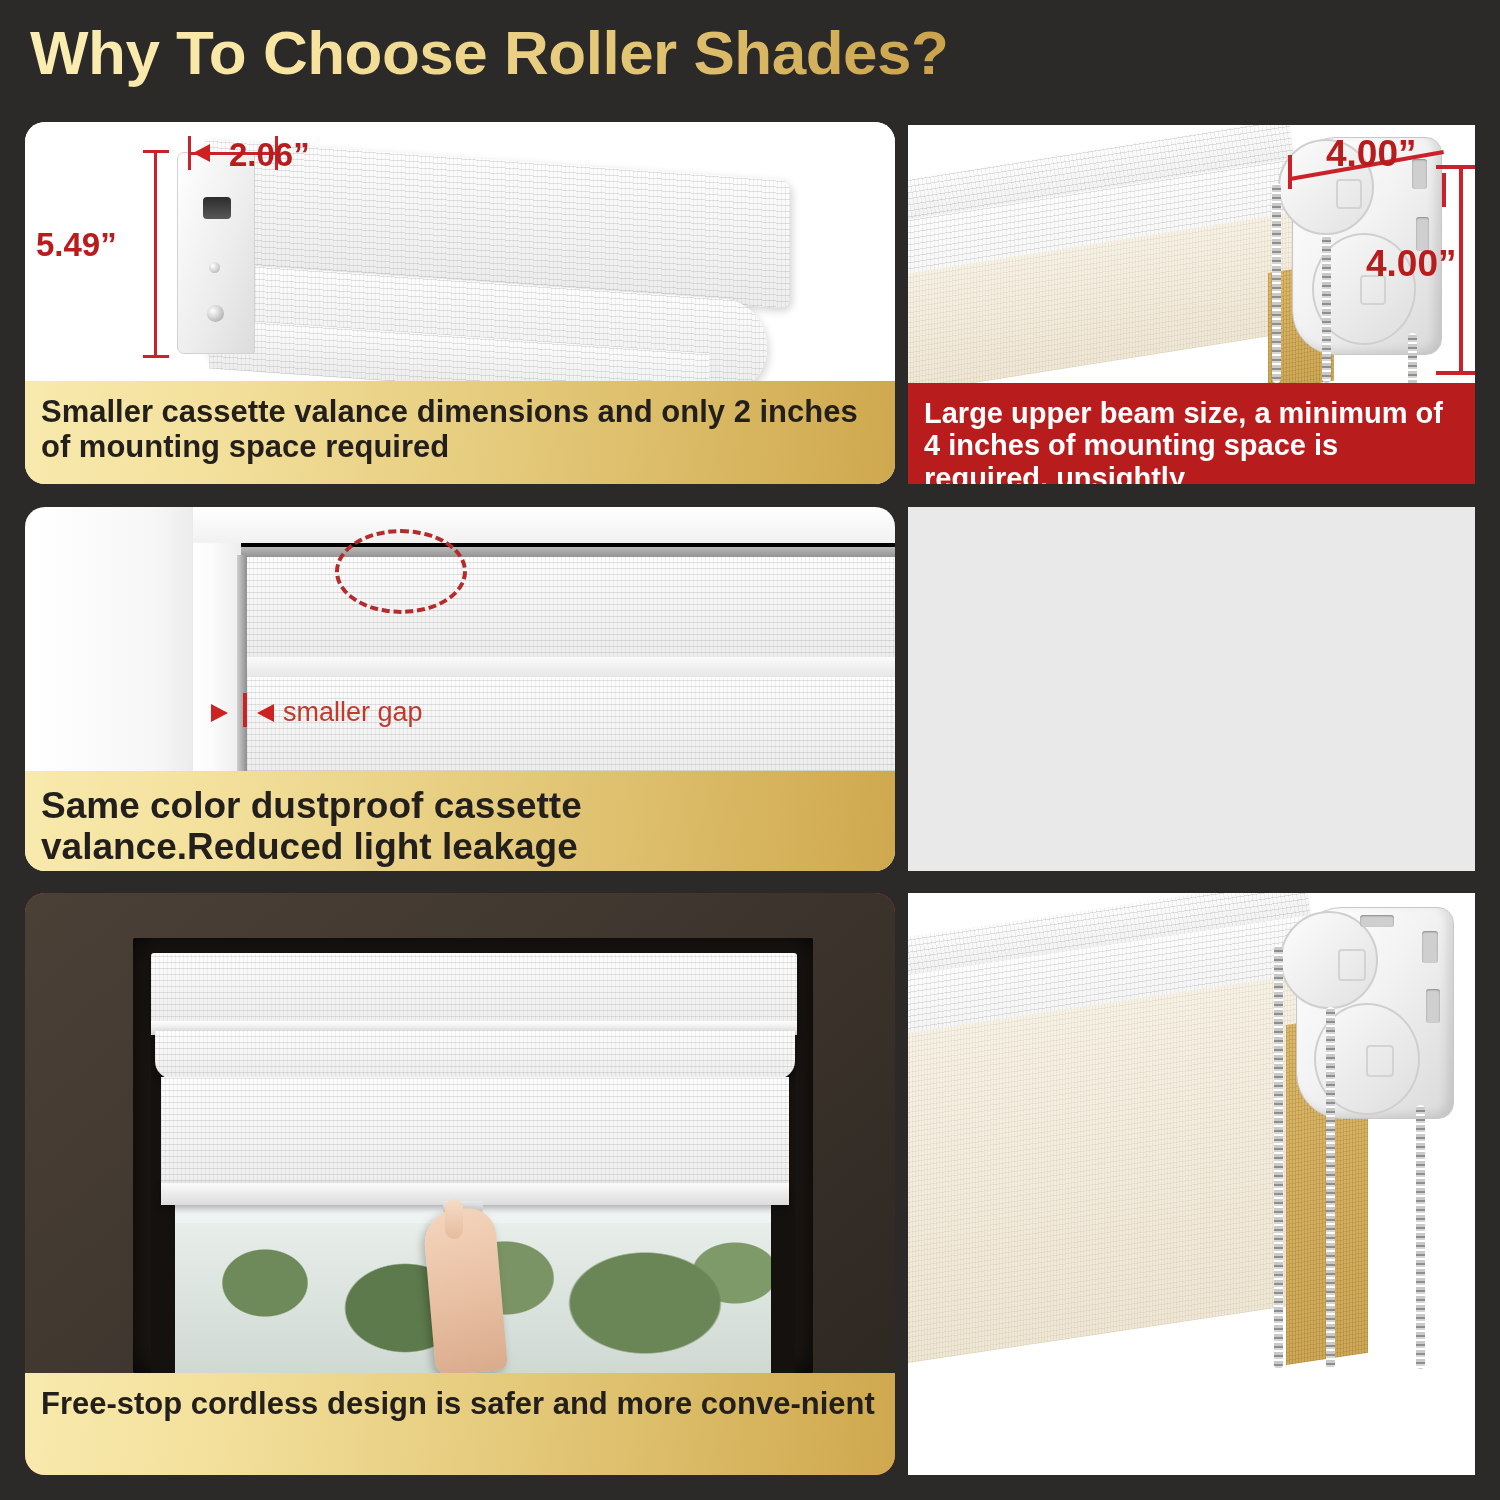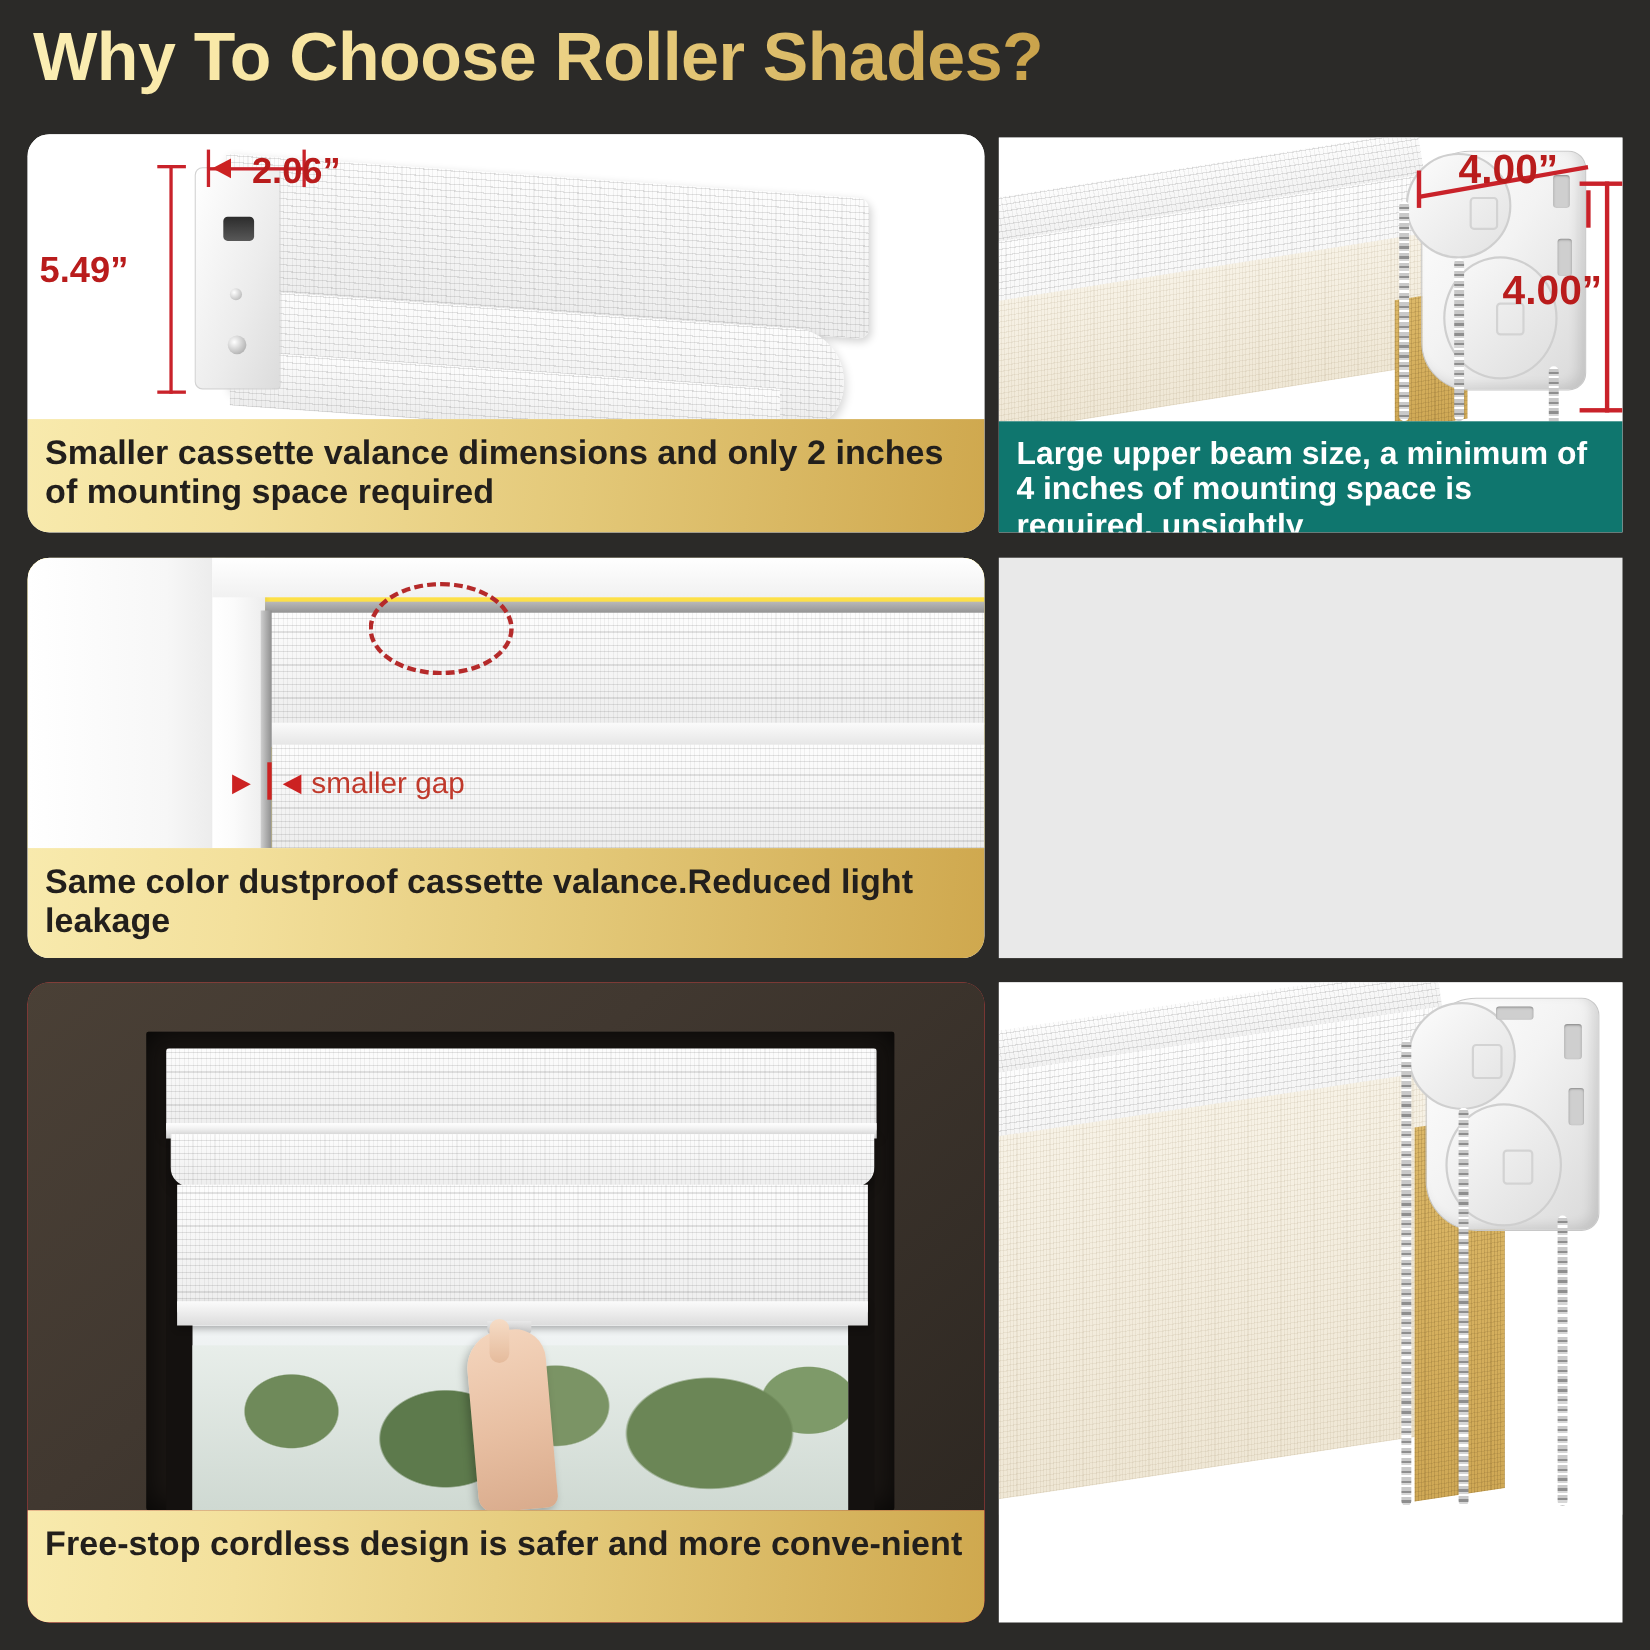--- a/index.html
+++ b/index.html
@@ -36,35 +36,35 @@
     position: absolute; left: 0; right: 0; bottom: 0;
     padding: 14px 16px 10px 16px;
     font-weight: bold;
     line-height: 1.12;
   }
   .caption.gold {
     background: linear-gradient(95deg, #f8eaad 0%, #f3e09c 22%, #e3c878 58%, #cfa84e 100%);
     color: #221f1c;
   }
   .caption.gray {
-    background: #0f766e;
+    background: #b91c1c;
     color: #ffffff;
   }
 
   
   #panel-1 { left: 25px;  top: 122px;  width: 870px;  height: 362px; background: #fff; }
   #panel-2 { left: 908px; top: 125px;  width: 567px;  height: 359px; background: #fff; }
   #panel-3 { left: 25px;  top: 507px;  width: 870px;  height: 364px; background: #fff; }
   #panel-4 { left: 908px; top: 507px;  width: 567px;  height: 364px; background: #e9e9e9; }
   #panel-5 { left: 25px;  top: 893px;  width: 870px;  height: 582px; background: #ef4444; }
   #panel-6 { left: 908px; top: 893px;  width: 567px;  height: 582px; background: #fff; }
 
   #panel-1 .caption { height: 103px; font-size: 31px; }
   #panel-2 .caption { height: 101px; font-size: 29px; }
-  #panel-3 .caption { height: 100px; font-size: 31px; }
+  #panel-3 .caption { height: 100px; font-size: 37px; }
   #panel-4 .caption { height: 92px;  font-size: 29px; padding-top: 16px; }
   #panel-5 .caption { height: 102px; font-size: 31px; }
   #panel-6 .caption { height: 98px;  font-size: 30px; padding-top: 16px; }
 
   #panel-1 .photo { height: 259px; }
   #panel-2 .photo { height: 258px; }
   #panel-3 .photo { height: 264px; }
   #panel-4 .photo { height: 272px; }
   #panel-5 .photo { height: 480px; }
   #panel-6 .photo { height: 484px; }
@@ -214,21 +214,21 @@
 
     <div class="dim-line" style="left:551px;top:40px;width:4px;height:210px;"></div>
     <div class="dim-line" style="left:528px;top:40px;width:42px;height:4px;"></div>
     <div class="dim-line" style="left:528px;top:246px;width:42px;height:4px;"></div>
     <div class="dim-label" style="left:458px;top:118px;font-size:37px;">4.00”</div>
   </div>
   <div class="caption gray">Large upper beam size, a minimum of 4 inches of mounting space is required, unsightly</div>
 </div>
 
 <div class="panel rounded" id="panel-3">
-  <div class="photo" style="background:#fde047;">
+  <div class="photo" style="background:#000000;">
 
     <div style="position:absolute;left:0;top:0;width:180px;height:264px;
                 background:linear-gradient(90deg,#ffffff 0%,#f7f7f7 70%,#e9e9e9 100%);"></div>
     <div style="position:absolute;left:168px;top:0;width:48px;height:264px;
                 background:linear-gradient(90deg,#ffffff,#fbfbfb 40%,#ededed 100%);
                 box-shadow:2px 0 4px rgba(0,0,0,.08);"></div>
     <div style="position:absolute;left:168px;top:0;width:702px;height:36px;
                 background:linear-gradient(180deg,#ffffff,#f1f1f1);"></div>
 
     <div style="position:absolute;left:216px;top:40px;width:654px;height:12px;

